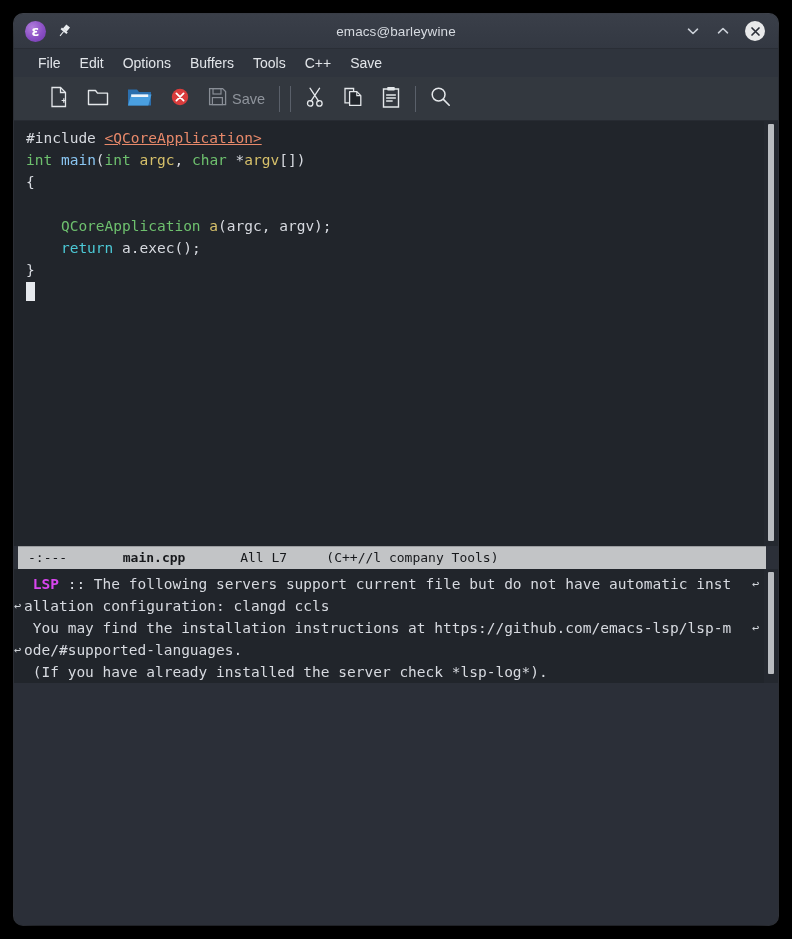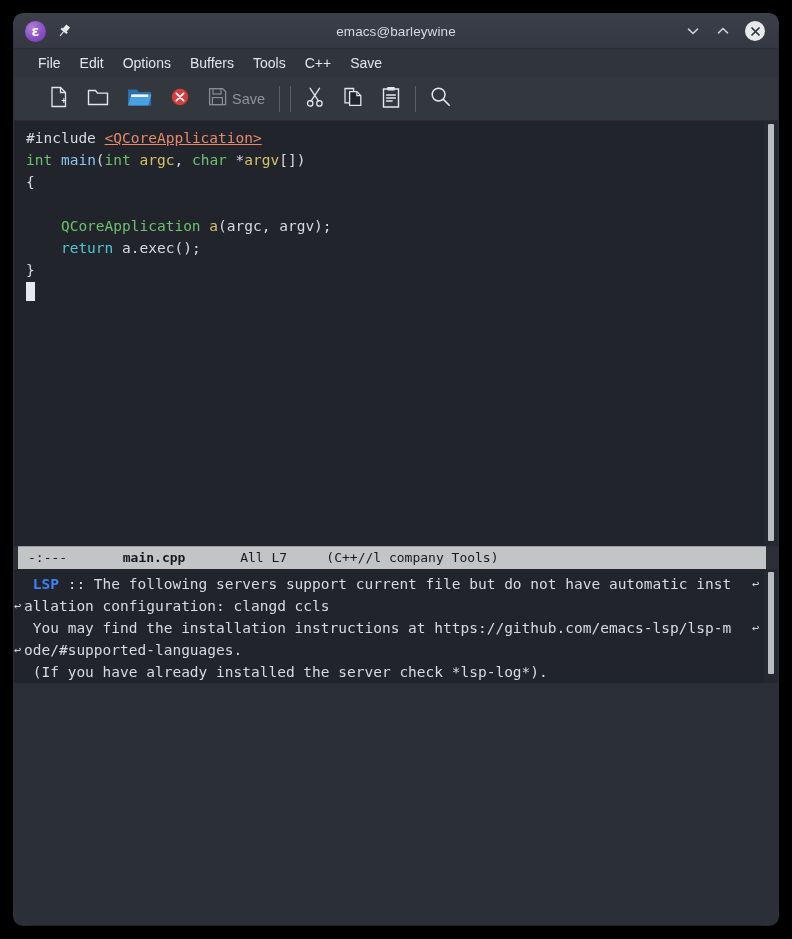--- a/index.html
+++ b/index.html
@@ -197,21 +197,21 @@
     width: 12px; flex: 0 0 12px; background: #21252b;
     font-family: "DejaVu Sans Mono", monospace;
     font-size: 12px; color: #cfd3d8; line-height: 22px;
     padding-top: 4px; text-align: left;
   }
   #echo-scroll {
     width: 14px; flex: 0 0 14px; background: #24282f;
     display: flex; justify-content: center; padding-top: 3px;
   }
   #echo-thumb { width: 6px; height: 92%; background: #b9bcc0; border-radius: 1px; }
-  .lsp-tag { color: #3b82f6; font-weight: bold; }
+  .lsp-tag { color: #d946ef; font-weight: bold; }
   .wrap-glyph { color: #cfd3d8; }
 
   #bottom-pad { flex: 1 1 auto; background: #2b2f38; min-height: 0; }
 </style>
 </head>
 <body>
 
 <div id="window">
 
   <div id="titlebar">

